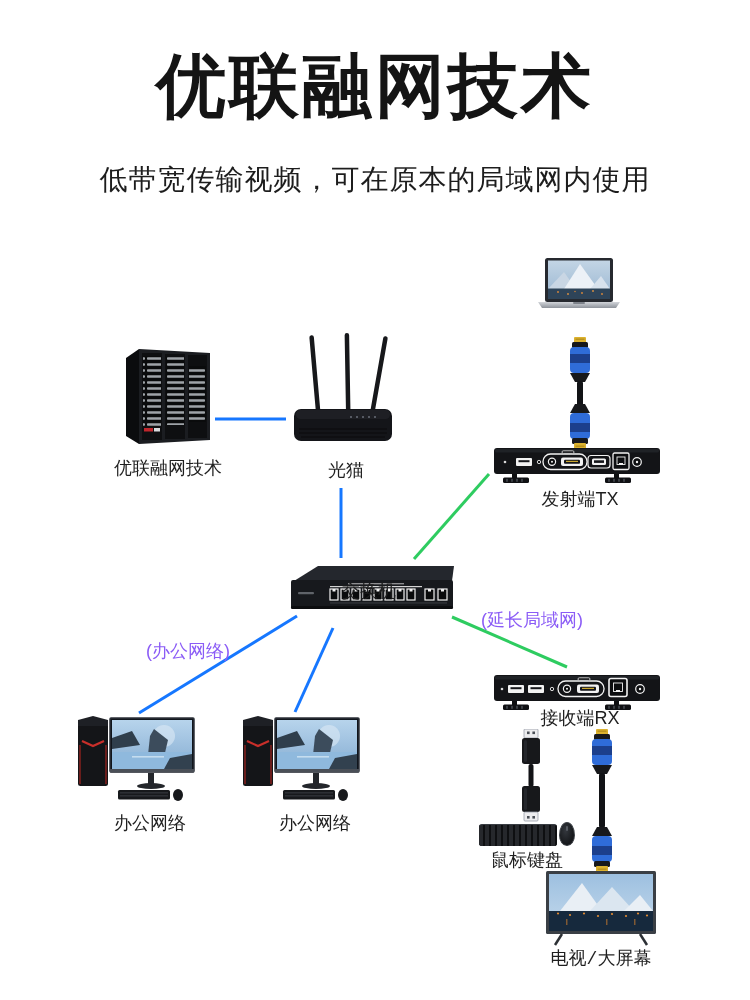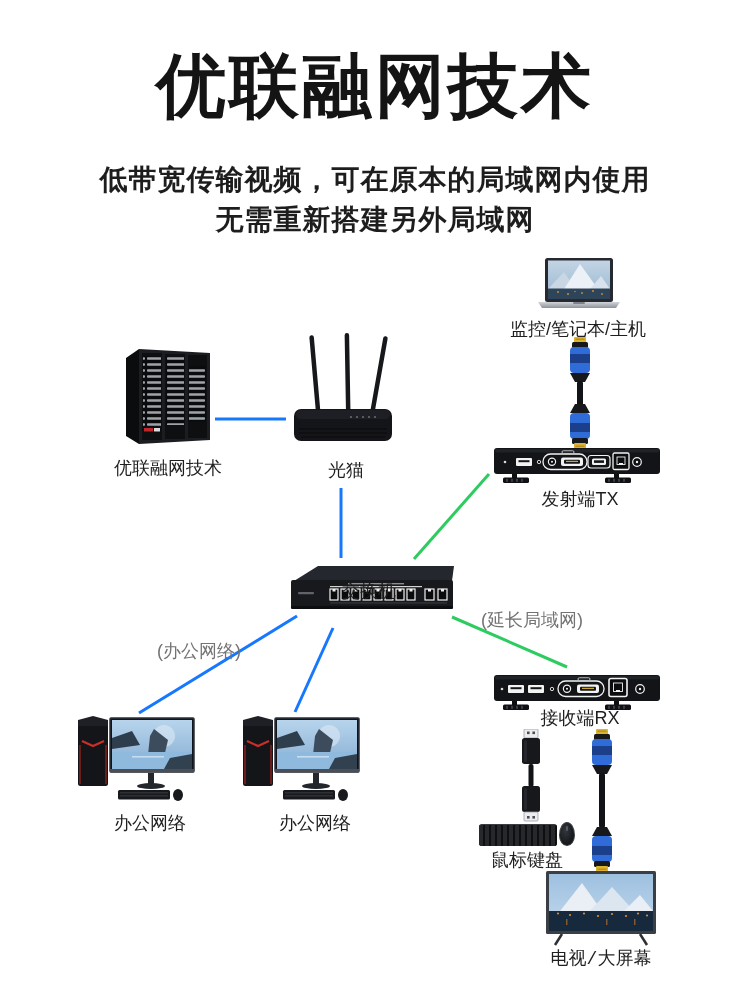--- a/index.html
+++ b/index.html
@@ -1,24 +1,24 @@
 <!DOCTYPE html>
 <html><head>
 <meta charset="utf-8">
 <style>
   html,body{margin:0;padding:0;}
   body{background:#fff;font-family:"Liberation Sans","DejaVu Sans",sans-serif;}
   .stage{position:relative;width:750px;height:1000px;background:#fff;overflow:hidden;margin:0 auto;}
   .abs{position:absolute;}
   .title{left:0;width:750px;top:48px;text-align:center;font-size:70px;font-weight:900;color:#141414;letter-spacing:3px;line-height:1.1;}
-  .subtitle{left:0;width:750px;text-align:center;font-size:28px;color:#1d1d1d;letter-spacing:1px;font-weight:bold;}
+  .subtitle{left:0;width:750px;text-align:center;font-size:28px;color:#1d1d1d;letter-spacing:1px;}
   .sub1{top:161px;}
   .sub2{top:201px;}
   .dev-label{transform:translateX(-50%);white-space:nowrap;font-size:18px;color:#1f1f1f;}
-  .note-label{transform:translateX(-50%);white-space:nowrap;font-size:18px;color:#737373;}
+  .note-label{transform:translateX(-50%);white-space:nowrap;font-size:18px;color:#8b5cf6;}
   #lines{left:0;top:0;pointer-events:none;}
   .kbd{background:#16181b;border-radius:3px;border-top:1px solid #3a3e44;
        background-image:repeating-linear-gradient(90deg,#26282c 0 4px,#0e0f11 4px 6px),
                         repeating-linear-gradient(0deg,#26282c 0 3px,#0e0f11 3px 5px);}
   .mouse{background:radial-gradient(ellipse at 40% 35%,#33373d 0%,#17191c 65%);
          border-radius:50% 50% 48% 48%/55% 55% 45% 45%;border:1px solid #3c4046;}
   .mouse:before{content:"";position:absolute;left:50%;top:3px;width:2px;height:5px;margin-left:-1px;background:#565b62;border-radius:1px;}
 </style>
 </head>
 <body>
@@ -29,21 +29,20 @@
       <line x1="215" y1="419" x2="286" y2="419" stroke="#1677ff" stroke-width="3"></line>
       <line x1="341" y1="488" x2="341" y2="558" stroke="#1677ff" stroke-width="3"></line>
       <line x1="297" y1="616" x2="139" y2="713" stroke="#1677ff" stroke-width="3"></line>
       <line x1="333" y1="628" x2="295" y2="712" stroke="#1677ff" stroke-width="3"></line>
       <line x1="489" y1="474" x2="414" y2="559" stroke="#2ecc60" stroke-width="3"></line>
       <line x1="452" y1="617" x2="567" y2="667" stroke="#2ecc60" stroke-width="3"></line>
     </svg>
 
   <div class="abs title">优联融网技术</div>
   <div class="abs subtitle sub1">低带宽传输视频，可在原本的局域网内使用</div>
-  <div class="abs subtitle sub2">无需重新搭建另外局域网</div>
 
   <div class="abs" style="left:538px;top:258px;">
     <svg width="82" height="52" viewBox="0 0 82 52">
       <defs>
         <linearGradient id="lap-sky" x1="0" y1="0" x2="0" y2="1">
           <stop offset="0" stop-color="#c3d5e5"></stop>
             <stop offset="1" stop-color="#98b5d1"></stop>
         </linearGradient>
         <linearGradient id="lap-base" x1="0" y1="0" x2="0" y2="1">
           <stop offset="0" stop-color="#d2d5da"></stop>
@@ -59,21 +58,20 @@
       <circle cx="20" cy="34" r="0.9" fill="#dd8a3a"></circle>
         <circle cx="30" cy="36" r="0.9" fill="#e09440"></circle>
       <circle cx="44" cy="35" r="0.9" fill="#dd8a3a"></circle>
         <circle cx="55" cy="33" r="0.9" fill="#e09440"></circle>
       <circle cx="64" cy="36" r="0.9" fill="#dd8a3a"></circle>
         <circle cx="37" cy="33.5" r="0.8" fill="#c87f35"></circle>
       <polygon points="0,44 82,44 78,50 4,50" fill="url(#lap-base)"></polygon>
       <rect x="35" y="44" width="12" height="2" rx="1" fill="#7e838b"></rect>
     </svg>
   </div>
-  <div class="abs dev-label" style="left:578px;top:317px;">监控/笔记本/主机</div>
 
   <div class="abs" style="left:567px;top:337px;">
     <svg width="26" height="112" viewBox="0 0 26 112">
       <rect x="7" y="0" width="12" height="6" rx="1" fill="#dcb22f"></rect>
       <rect x="8.5" y="1.5" width="9" height="1.4" fill="#b68f1d"></rect>
       <rect x="5" y="5" width="16" height="6" rx="1.5" fill="#17181b"></rect>
       <rect x="3" y="10" width="20" height="26" rx="4" fill="#2f6cd8"></rect>
       <rect x="3" y="17" width="20" height="9" fill="#1c3f8c"></rect>
       <polygon points="3,36 23,36 18,45 8,45" fill="#17181b"></polygon>
       <rect x="10" y="44" width="6" height="25" rx="2" fill="#121316"></rect>
@@ -198,21 +196,21 @@
         <rect x="108.5" y="27" width="3" height="2.5"></rect>
           <rect x="119.5" y="27" width="3" height="2.5"></rect>
         <rect x="138" y="27" width="3" height="2.5"></rect>
           <rect x="151" y="27" width="3" height="2.5"></rect>
       </g>
       <rect x="40" y="40.5" width="117" height="0.9" fill="#6a6e74" opacity="0.5"></rect>
     </svg>
   </div>
   <div class="abs dev-label" style="left:369px;top:579px;">交换机</div>
 
-  <div class="abs note-label" style="left:199px;top:639px;">(办公网络)</div>
+  <div class="abs note-label" style="left:188px;top:639px;">(办公网络)</div>
   <div class="abs note-label" style="left:532px;top:608px;">(延长局域网)</div>
 
   <div class="abs" style="left:494px;top:675px;">
     <svg width="166" height="38" viewBox="0 0 166 38">
       <rect x="0" y="0" width="166" height="26" rx="3" fill="#131417"></rect>
       <rect x="1" y="1" width="164" height="3.5" rx="1.5" fill="#2a2d33" opacity="0.55"></rect>
       <circle cx="8" cy="14" r="1.3" fill="#d9d9d9"></circle>
       <rect x="14" y="10" width="16" height="8" rx="1" fill="#f2f2f2"></rect>
       <rect x="16.5" y="12.2" width="11" height="2" fill="#15161a"></rect>
       <rect x="34" y="10" width="16" height="8" rx="1" fill="#f2f2f2"></rect>

